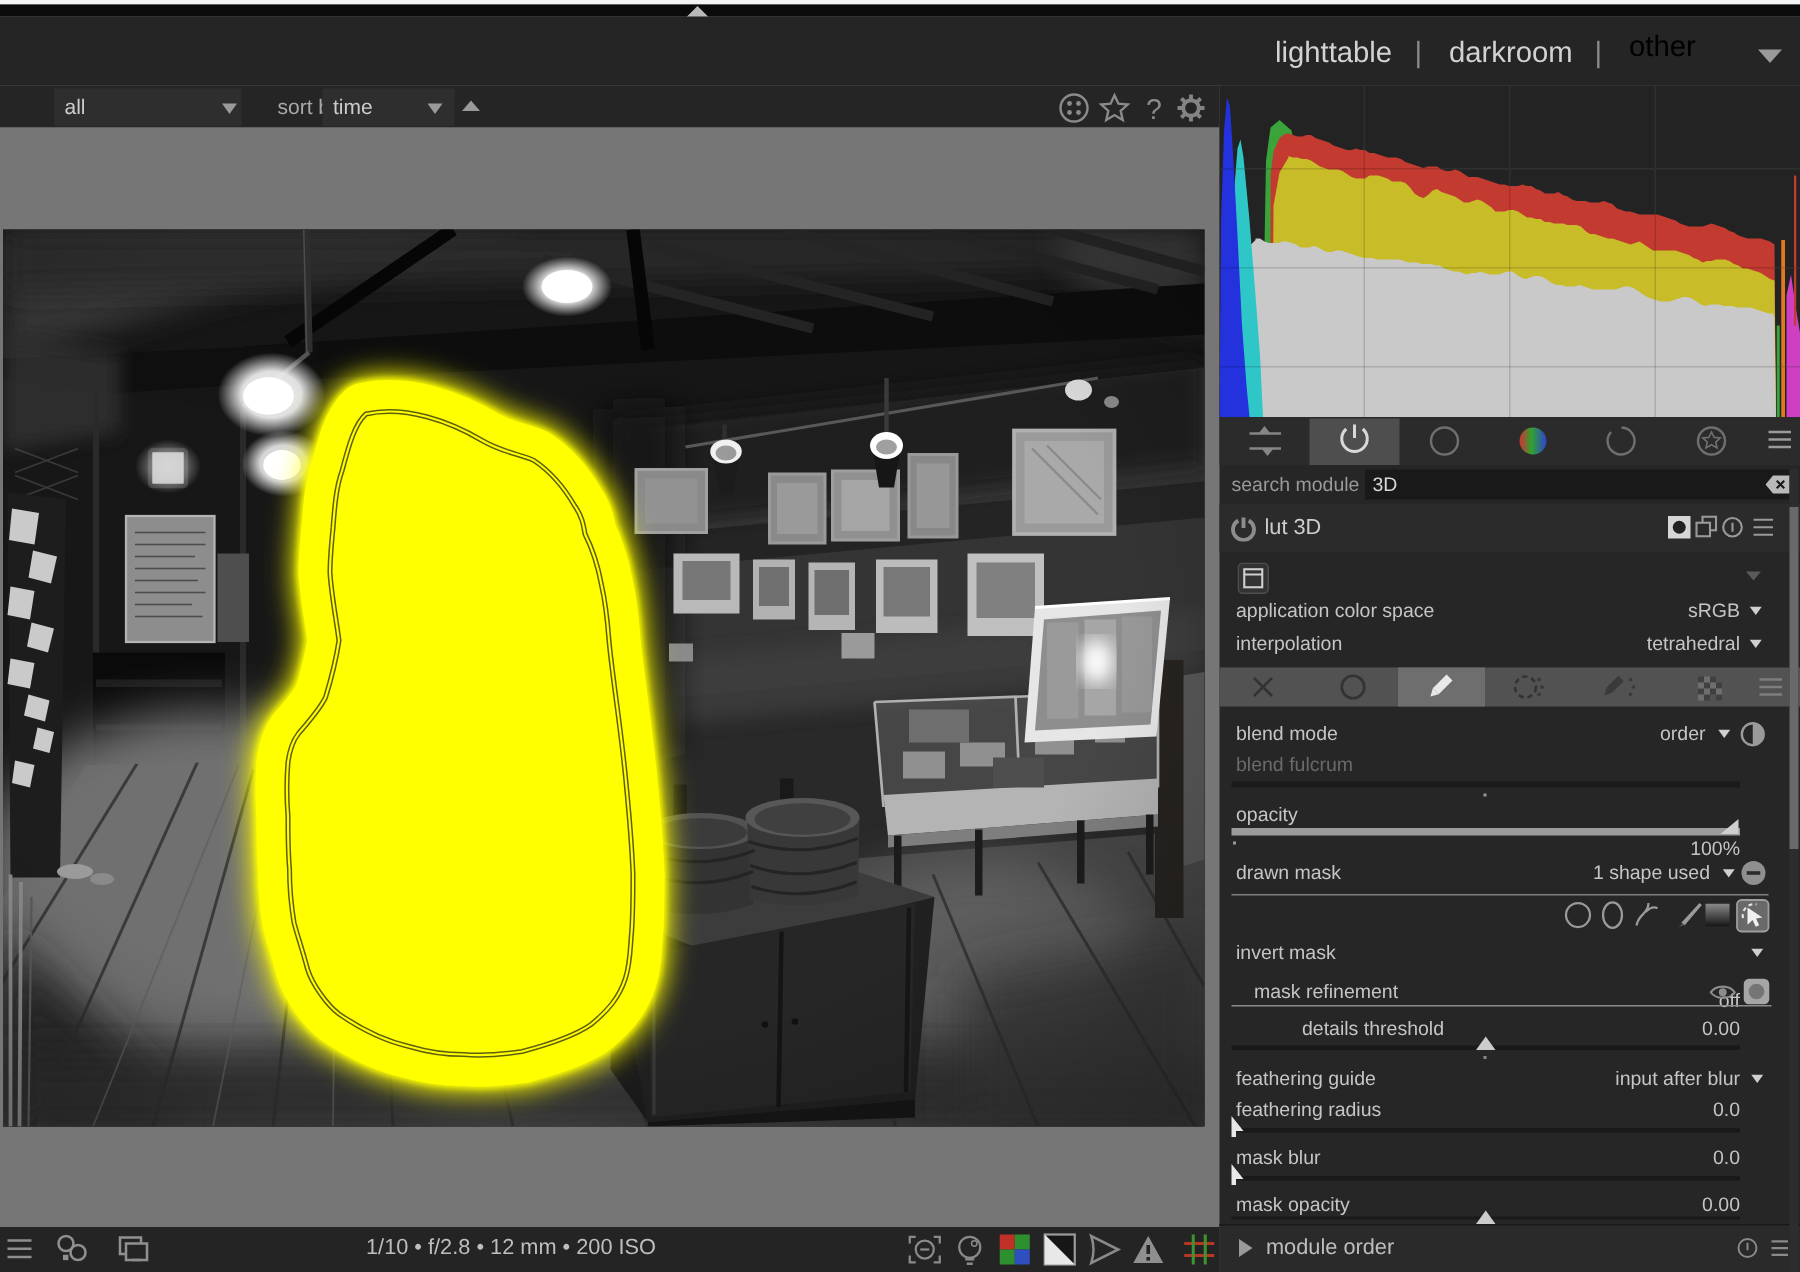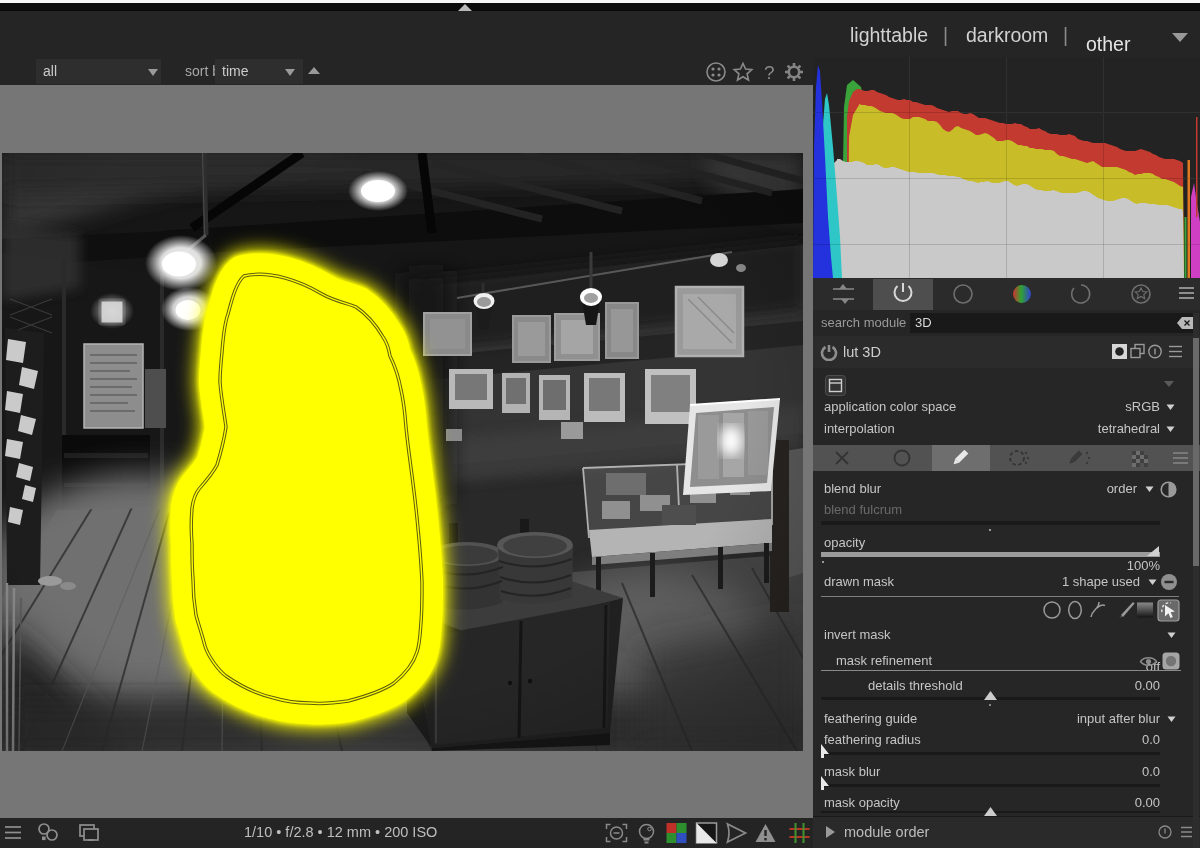--- a/index.html
+++ b/index.html
@@ -18,21 +18,21 @@
   <div class="abs" style="left:0;top:3px;width:1200px;height:8px;background:#0a0a0a;"></div>
   <svg class="abs" style="left:452px;top:3px;" width="26" height="11" viewBox="0 0 26 11">
     <polygon points="3,11 23,11 13,1" fill="#b9b9b9"></polygon>
   </svg>
 
   <div class="abs" id="topbar" style="left:0;top:11px;width:1200px;height:46px;background:#252525;"></div>
   <div class="abs txt" style="left:850px;top:26px;font-size:19.5px;color:#d2d2d2;">lighttable</div>
   <div class="abs txt" style="left:943px;top:26px;font-size:19.5px;color:#8a8a8a;">|</div>
   <div class="abs txt" style="left:966px;top:26px;font-size:19.5px;color:#d2d2d2;">darkroom</div>
   <div class="abs txt" style="left:1063px;top:26px;font-size:19.5px;color:#8a8a8a;">|</div>
-  <div class="abs txt" style="left:1086px;top:35px;font-size:19.5px;color:#e5e5e5;">other</div>
+  <div class="abs txt" style="left:1086px;top:22px;font-size:19.5px;color:#000000;">other</div>
   <svg class="abs" style="left:1170px;top:31px;" width="20" height="12" viewBox="0 0 20 12">
     <polygon points="2,2 18,2 10,11" fill="#999999"></polygon>
   </svg>
 
   <div class="abs" id="filterbar" style="left:0;top:57px;width:813px;height:28px;background:#252525;"></div>
   <div class="abs txt" style="left:6px;top:64px;color:#a8a8a8;font-size:12px;margin-left:46px;">view</div>
   <div class="abs" style="left:36px;top:59px;width:125px;height:25px;background:#2e2e2e;"></div>
   <div class="abs txt" style="left:43px;top:64px;color:#cccccc;font-size:14px;">all</div>
   <svg class="abs" style="left:146px;top:67px;" width="14" height="10">
       <polygon points="2,2 12,2 7,9" fill="#9a9a9a"></polygon>
@@ -530,21 +530,21 @@
         <rect x="331" y="14" width="4" height="4"></rect>
         <rect x="319" y="18" width="4" height="4"></rect>
       </g>
     <g stroke="#7e7e7e" stroke-width="1.8">
         <line x1="360" y1="8" x2="375" y2="8"></line>
         <line x1="360" y1="13" x2="375" y2="13"></line>
         <line x1="360" y1="18" x2="375" y2="18"></line>
       </g>
   </svg>
 
-  <div class="abs txt" style="left:824px;top:482px;">blend blur</div>
+  <div class="abs txt" style="left:824px;top:482px;">blend mode</div>
   <div class="abs txt" style="left:1137px;top:482px;transform:translateX(-100%);">order</div>
   <svg class="abs" style="left:1144px;top:485px;" width="11" height="8">
       <polygon points="1.5,1.5 9.5,1.5 5.5,7" fill="#cfcfcf"></polygon>
     </svg>
   <svg class="abs" style="left:1160px;top:481px;" width="17" height="17" viewBox="0 0 17 17">
     <circle cx="8.5" cy="8.5" r="7.3" fill="none" stroke="#9a9a9a" stroke-width="1.6"></circle>
     <path d="M 8.5 1.2 A 7.3 7.3 0 0 1 8.5 15.8 Z" fill="#9a9a9a"></path>
   </svg>
   <div class="abs txt dim" style="left:824px;top:503px;">blend fulcrum</div>
   <div class="abs" style="left:821px;top:521px;width:339px;height:4px;background:#1a1a1a;"></div>

